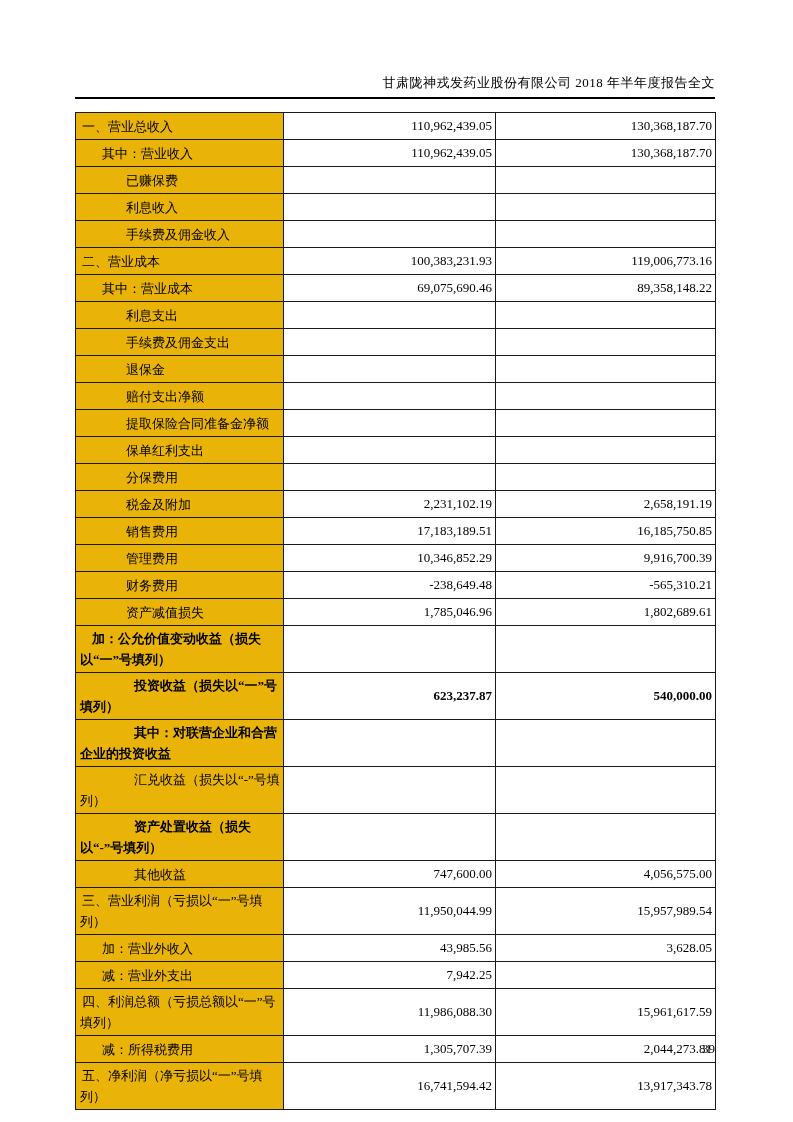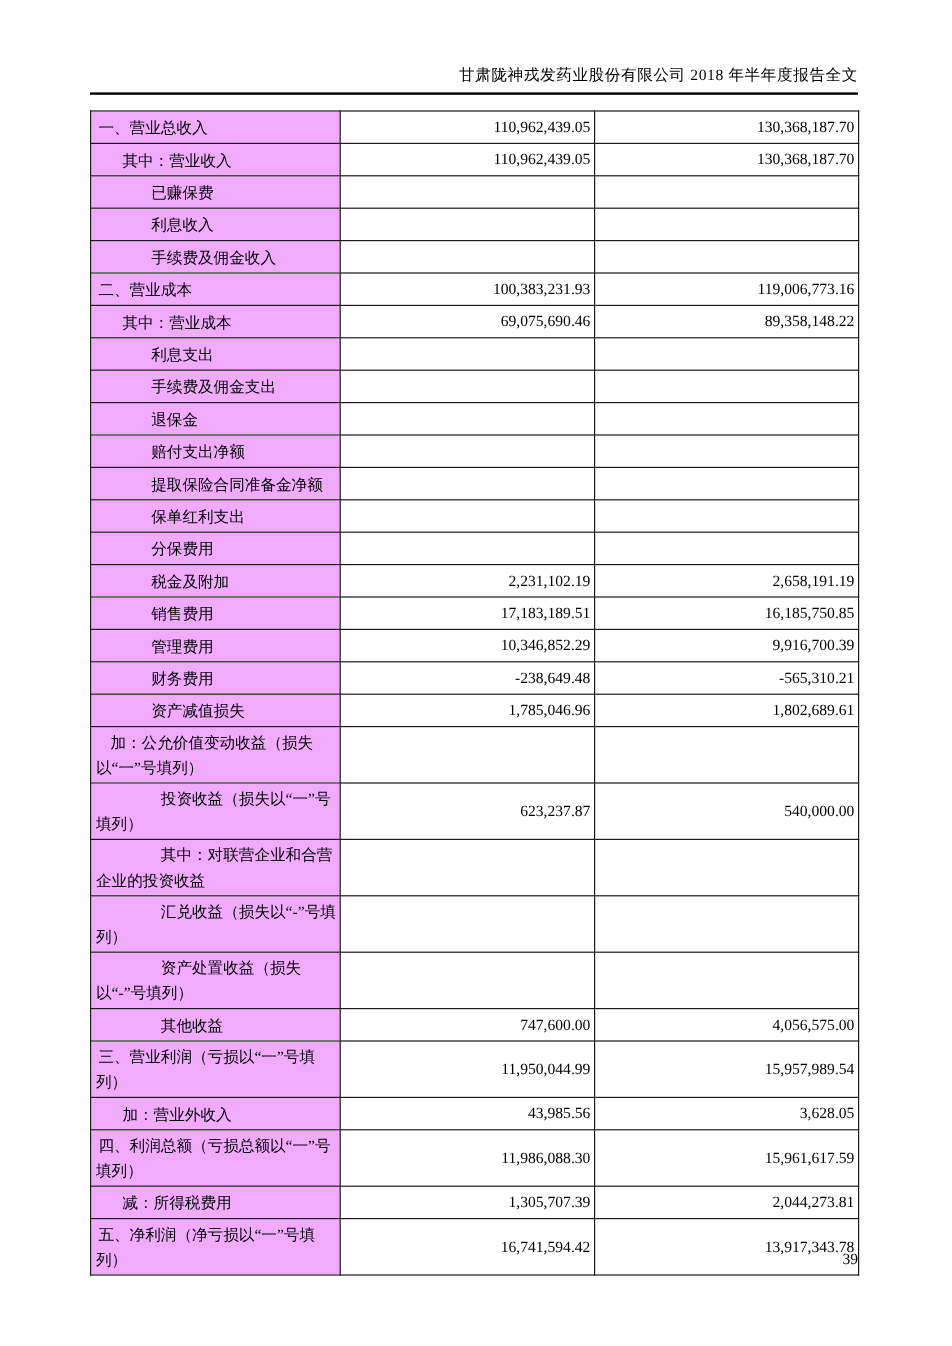--- a/index.html
+++ b/index.html
@@ -5,21 +5,21 @@
   * { margin: 0; padding: 0; box-sizing: border-box; }
   html, body { background: #ffffff; }
   body {
     width: 793px; height: 1122px;
     position: relative;
     font-family: "Liberation Serif", "DejaVu Serif", serif;
     color: #000;
     overflow: hidden;
   }
   .content { position: absolute; left: 75px; top: 0; width: 640px; }
-  .header { padding-top: 54px; }
+  .header { padding-top: 74px; }
   .header-title {
     text-align: right;
     font-size: 13px;
     letter-spacing: 0.5px;
     line-height: 17px;
   }
   .header-rule {
     margin-top: 6px;
     height: 0;
     border-top: 2px solid #000;
@@ -30,34 +30,34 @@
     border-collapse: collapse;
     table-layout: fixed;
   }
   table.fin td {
     border: 1px solid #1a1a1a;
     font-size: 13px;
     vertical-align: middle;
     overflow: hidden;
   }
   td.lbl {
-    background: #f0abfc;
+    background: #eab308;
     width: 208px;
     padding: 2px 3px 2px 4px;
     line-height: 21px;
   }
   td.val {
     background: #ffffff;
     text-align: right;
     padding: 2px 3px 2px 2px;
   }
   td.val.c1 { width: 212px; margin-left: 40px; }
   td.val.c2 { width: 220px; }
   tr.single { height: 27px; }
-  tr.double { height: 47px; }
+  tr.double { height: 47px; font-weight: bold; }
   
   .ind0 { text-indent: 2px; }
   .ind1 { text-indent: 22px; }
   .ind2 { text-indent: 46px; }
   .ind3 { text-indent: 54px; }
   .indwrap1 { text-indent: 12px; }
   .page-number {
     position: absolute;
     top: 1041px;
     right: 78px;
@@ -204,20 +204,25 @@
     <td class="lbl ind0">三、营业利润（亏损以“一”号填列）</td>
     <td class="val c1">11,950,044.99</td>
     <td class="val c2">15,957,989.54</td>
   </tr>
         <tr class="single">
     <td class="lbl ind1">加：营业外收入</td>
     <td class="val c1">43,985.56</td>
     <td class="val c2">3,628.05</td>
   </tr>
         <tr class="single">
+    <td class="lbl ind1">减：营业外支出</td>
+    <td class="val c1">7,942.25</td>
+    <td class="val c2"></td>
+  </tr>
+        <tr class="single">
     <td class="lbl ind0">四、利润总额（亏损总额以“一”号填列）</td>
     <td class="val c1">11,986,088.30</td>
     <td class="val c2">15,961,617.59</td>
   </tr>
         <tr class="single">
     <td class="lbl ind1">减：所得税费用</td>
     <td class="val c1">1,305,707.39</td>
     <td class="val c2">2,044,273.81</td>
   </tr>
         <tr class="single">

